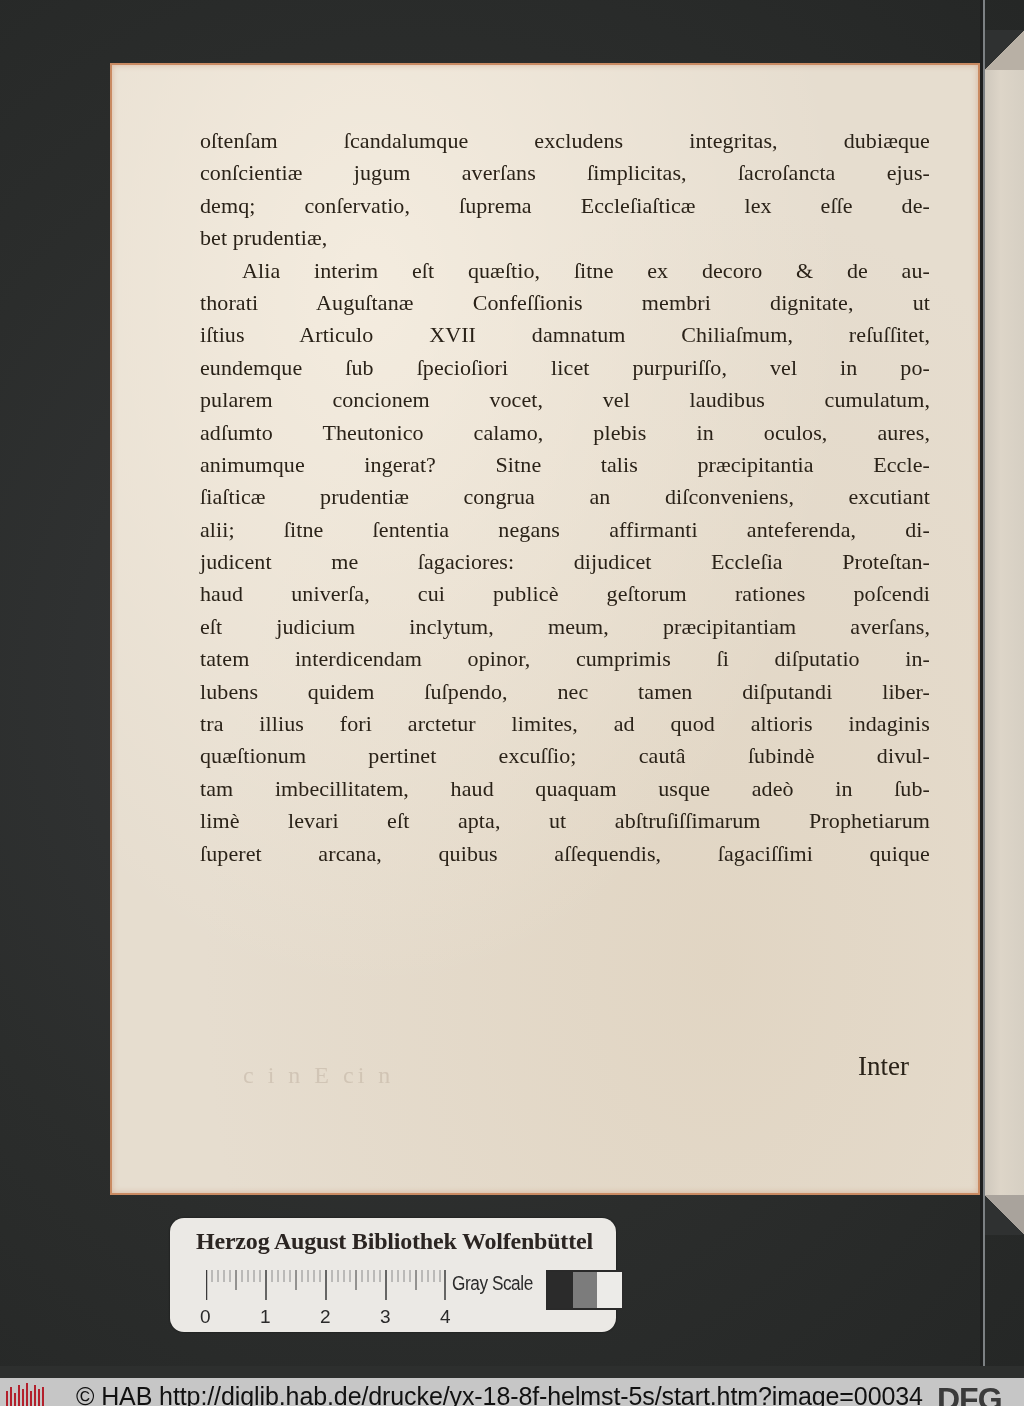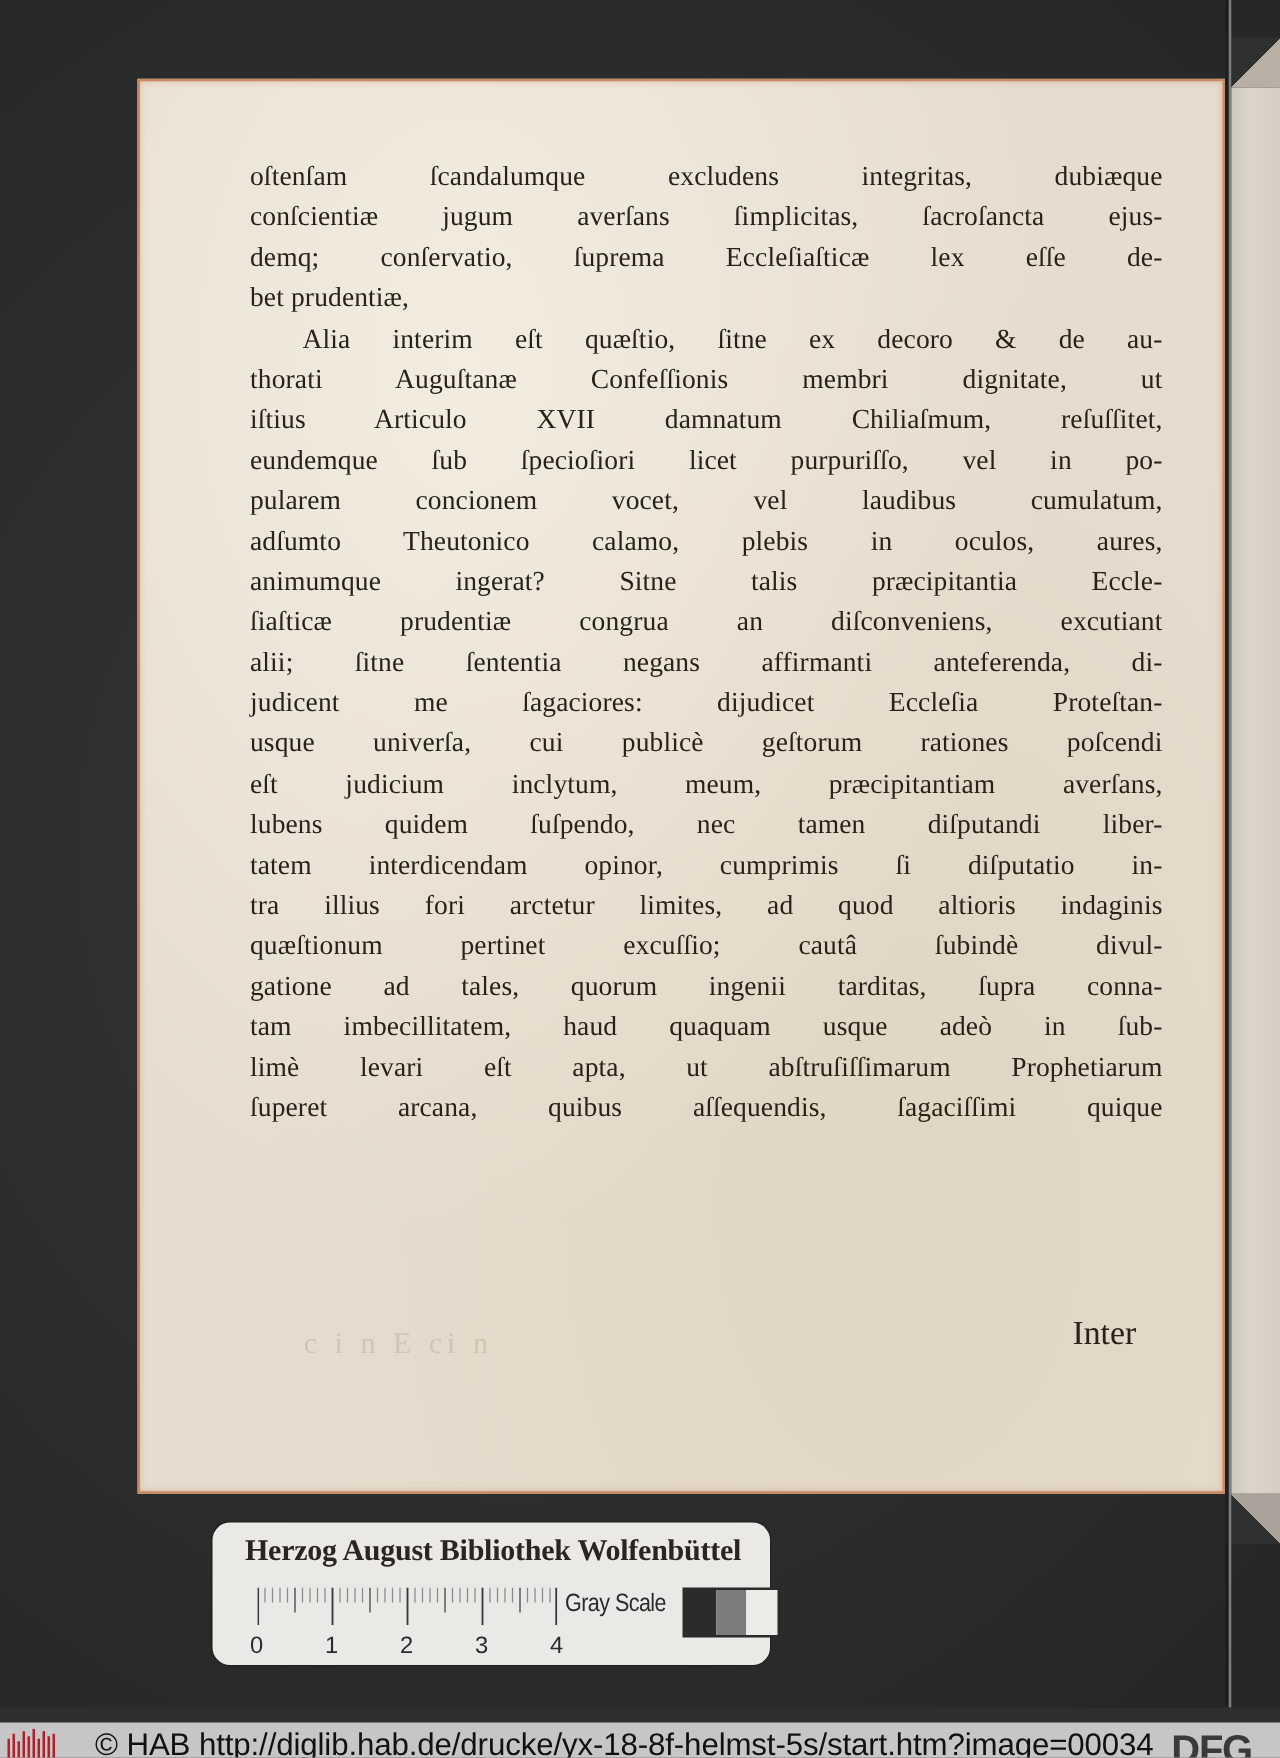--- a/index.html
+++ b/index.html
@@ -142,27 +142,26 @@
   <span class="line indent">Alia interim eſt quæſtio, ſitne ex decoro &amp; de au-</span>
   <span class="line">thorati Auguſtanæ Confeſſionis membri dignitate, ut</span>
   <span class="line">iſtius Articulo XVII damnatum Chiliaſmum, reſuſſitet,</span>
   <span class="line">eundemque ſub ſpecioſiori licet purpuriſſo, vel in po-</span>
   <span class="line">pularem concionem vocet, vel laudibus cumulatum,</span>
   <span class="line">adſumto Theutonico calamo, plebis in oculos, aures,</span>
   <span class="line">animumque ingerat? Sitne talis præcipitantia Eccle-</span>
   <span class="line">ſiaſticæ prudentiæ congrua an diſconveniens, excutiant</span>
   <span class="line">alii; ſitne ſententia negans affirmanti anteferenda, di-</span>
   <span class="line">judicent me ſagaciores: dijudicet Eccleſia Proteſtan-</span>
-  <span class="line">usque univerſa, cui publicè geſtorum rationes poſcendi</span>
+  <span class="line">haud univerſa, cui publicè geſtorum rationes poſcendi</span>
   <span class="line">eſt judicium inclytum, meum, præcipitantiam averſans,</span>
+  <span class="line">tatem interdicendam opinor, cumprimis ſi diſputatio in-</span>
   <span class="line">lubens quidem ſuſpendo, nec tamen diſputandi liber-</span>
-  <span class="line">tatem interdicendam opinor, cumprimis ſi diſputatio in-</span>
   <span class="line">tra illius fori arctetur limites, ad quod altioris indaginis</span>
   <span class="line">quæſtionum pertinet excuſſio; cautâ ſubindè divul-</span>
-  <span class="line">gatione ad tales, quorum ingenii tarditas, ſupra conna-</span>
   <span class="line">tam imbecillitatem, haud quaquam usque adeò in ſub-</span>
   <span class="line">limè levari eſt apta, ut abſtruſiſſimarum Prophetiarum</span>
   <span class="line">ſuperet arcana, quibus aſſequendis, ſagaciſſimi quique</span>
 </div>
 
 <div class="showthrough">c i  n     E       ci  n</div>
 <div class="catchword">Inter</div>
 
 <div class="card">
   <div class="card-title">Herzog August Bibliothek Wolfenbüttel</div>

